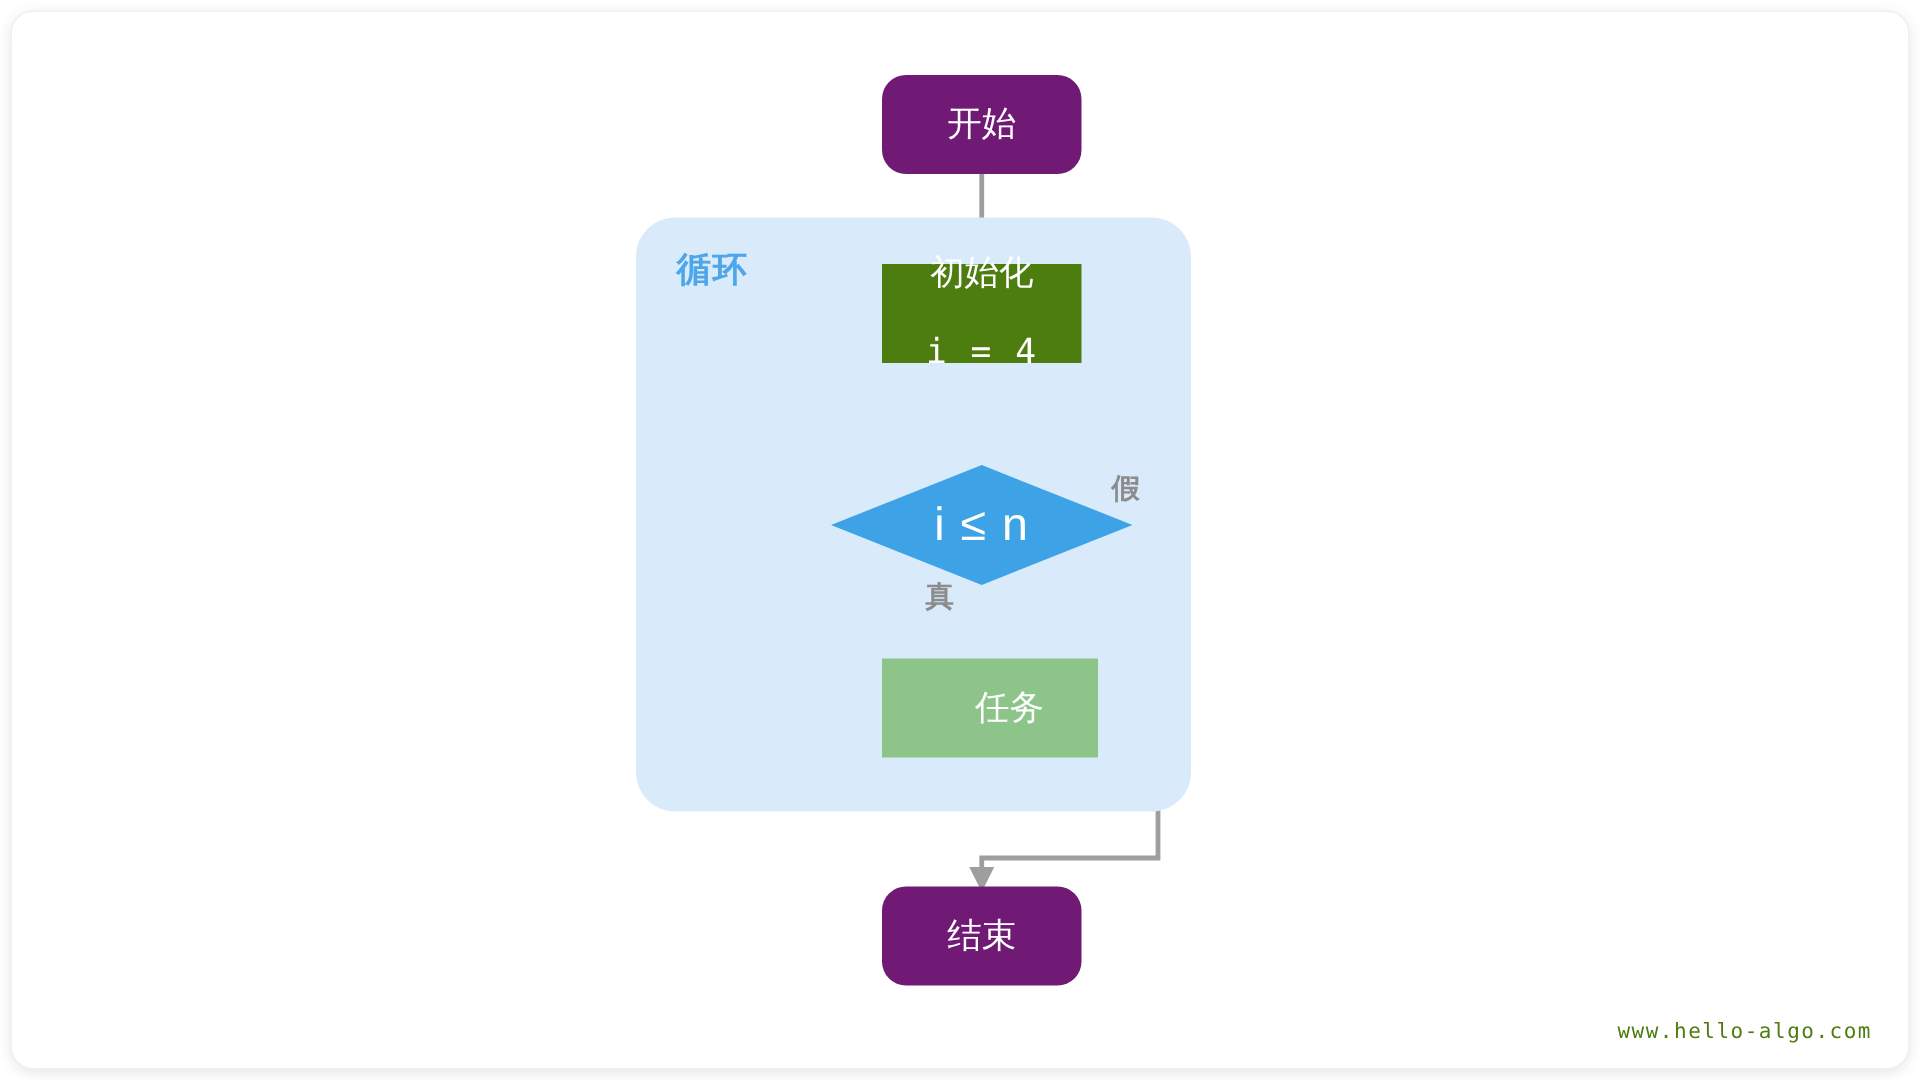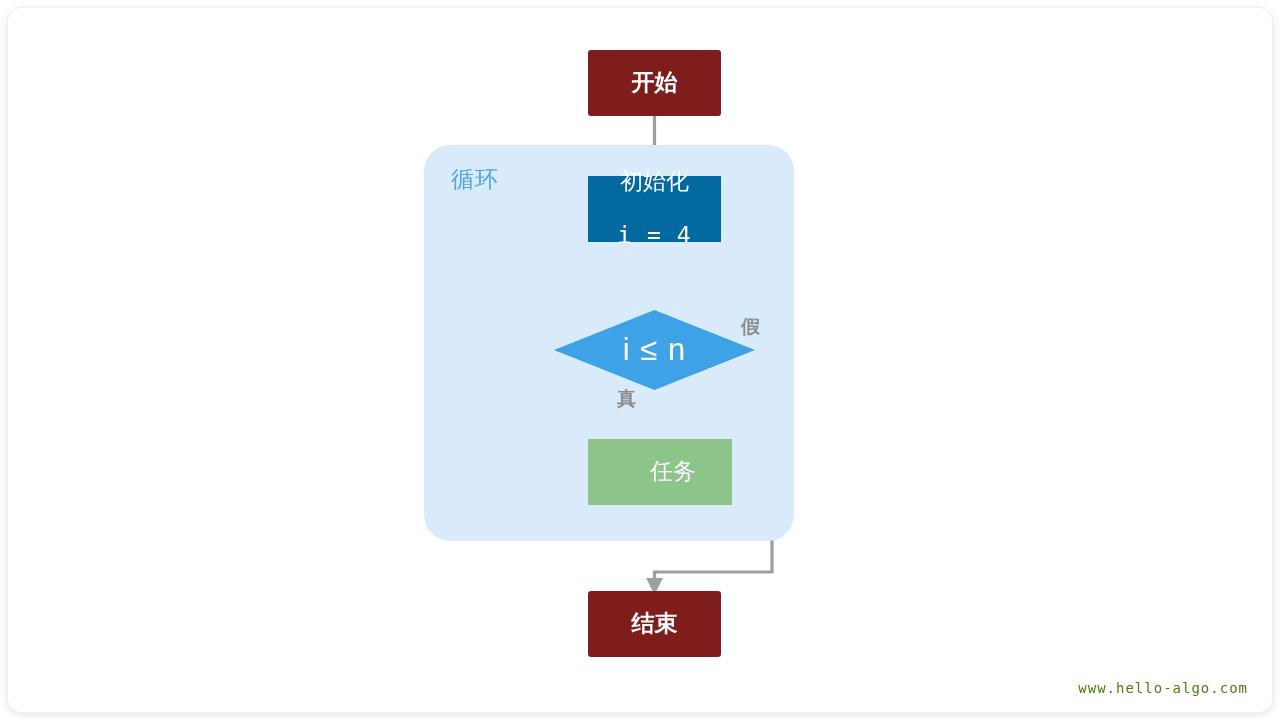--- a/index.html
+++ b/index.html
@@ -44,21 +44,21 @@
     width: 370px;
     height: 396px;
     background: #d9ebfa;
     border-radius: 26px;
   }
   .loop-label {
     position: absolute;
     left: 451px;
     top: 168px;
     font-size: 23px;
-    font-weight: normal;
+    font-weight: bold;
     color: #4ea6ea;
     letter-spacing: 1px;
     line-height: 1;
   }
   
   .node {
     position: absolute;
     display: flex;
     flex-direction: column;
     align-items: center;
@@ -72,25 +72,24 @@
     font-size: 23px;
     line-height: 1.12;
   }
   .node .mono {
     font-family: "DejaVu Sans Mono", "Liberation Mono", monospace;
     font-size: 23px;
     line-height: 1.18;
     letter-spacing: 1px;
   }
   .terminal {
-    background: #7f1d1d;
-    border-radius: 3px;
-    font-weight: bold;
-  }
-  .process-blue { background: #0369a1; gap: 28px; }
+    background: #701a75;
+    border-radius: 16px;
+  }
+  .process-blue { background: #4d7c0f; gap: 28px; }
   .process-green { background: #8cc48a; }
 
   #node-start { left: 588px; top: 50px;  width: 133px; height: 66px; }
   #node-init  { left: 588px; top: 176px; width: 133px; height: 66px; }
   #node-update{ left: 443px; top: 374px; width: 134px; height: 65px; }
   #node-task  { left: 588px; top: 439px; width: 144px; height: 66px; padding-left: 26px; }
   #node-end   { left: 588px; top: 591px; width: 133px; height: 66px; }
 
   
   #node-decision {

